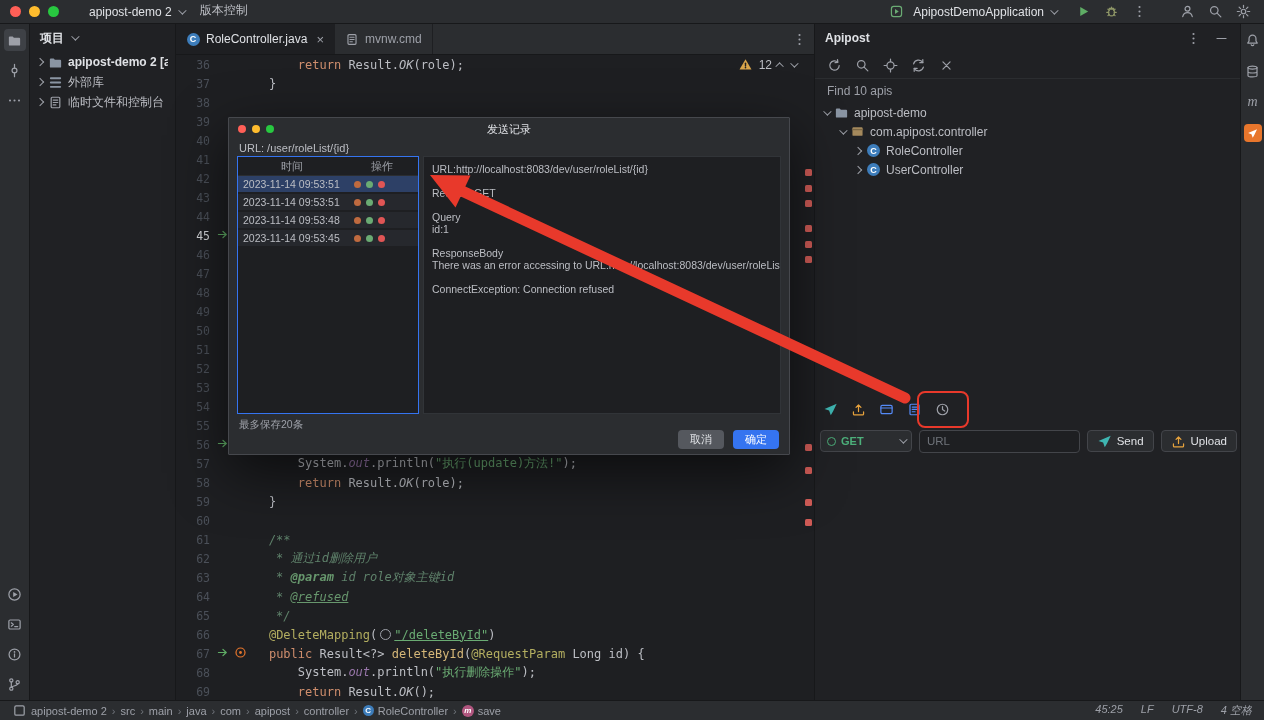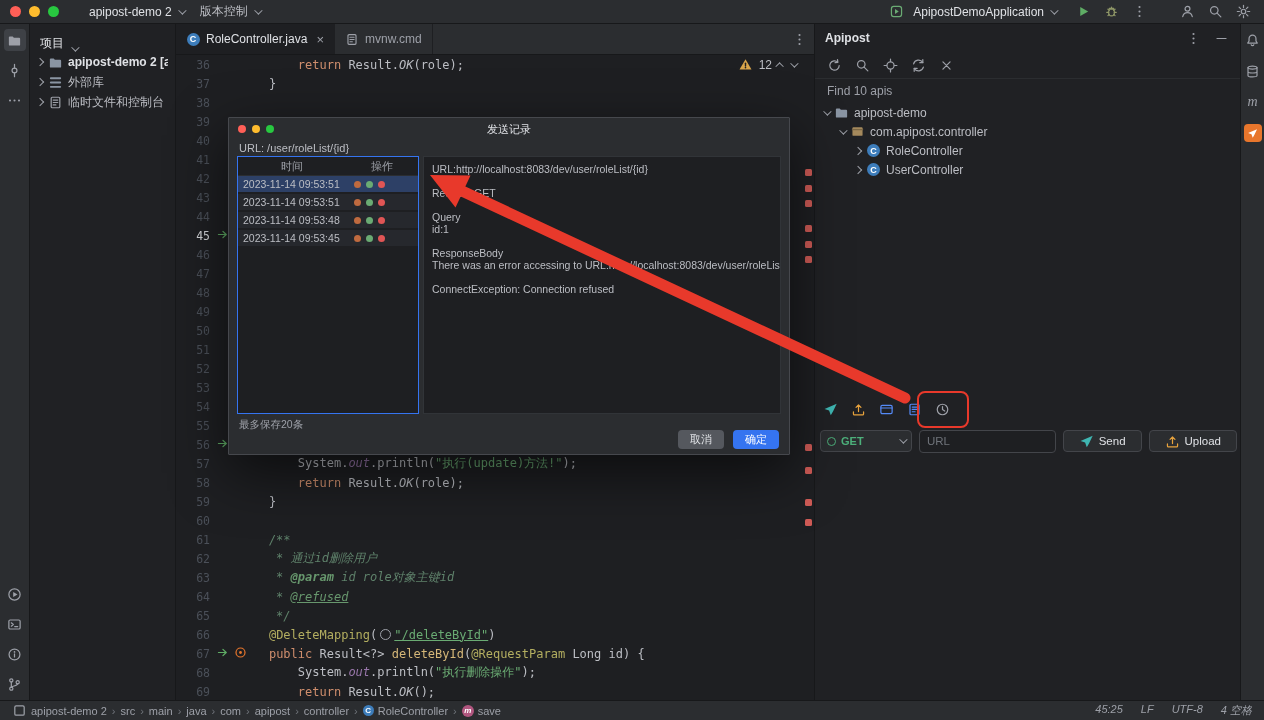--- a/index.html
+++ b/index.html
@@ -3,21 +3,21 @@
 <meta charset="utf-8">
 <style>
   html,body{margin:0;padding:0;background:#000;}
   .app{position:relative;width:1264px;height:720px;background:#1e1f22;font-family:"Liberation Sans",sans-serif;color:#bcbec4;overflow:hidden;font-size:12px;}
   
   .titlebar{position:absolute;top:0;left:0;right:0;height:24px;background:#2b2d30;border-bottom:1px solid #17181a;display:flex;align-items:center;padding:0 10px;box-sizing:border-box;}
   .traffic{display:flex;gap:8px;margin-right:22px;}
   .tl{width:11px;height:11px;border-radius:50%;display:inline-block;}
   .tl.red{background:#ff5f57}.tl.yellow{background:#febc2e}.tl.green{background:#28c840}
   .tb-widget{display:flex;align-items:center;gap:6px;color:#dfe1e5;padding:0 8px;height:20px;border-radius:4px;white-space:nowrap;}
-  .tb-widget.dim{color:#bcbec4;}
+  .tb-widget.dim{color:#bcbec4;flex-direction:column;}
   .tb-right{margin-left:auto;display:flex;align-items:center;gap:8px;}
   .iconrow{display:flex;align-items:center;gap:6px;}
   .icbtn{width:22px;height:22px;display:inline-flex;align-items:center;justify-content:center;border-radius:4px;flex:none;}
   .tb-sep{width:10px;}
   
   .cv{width:5px;height:5px;border-right:1.3px solid #9da0a8;border-bottom:1.3px solid #9da0a8;display:inline-block;flex:none;}
   .cv-d{transform:rotate(45deg) translateY(-2px);}
   .cv-r{transform:rotate(-45deg);}
   .cv-u{transform:rotate(-135deg) translateY(-2px);}
   
@@ -25,21 +25,21 @@
   .lstrip{width:30px;background:#2b2d30;border-right:1px solid #17181a;display:flex;flex-direction:column;align-items:center;padding:5px 0;box-sizing:border-box;flex:none;}
   .strip-top,.strip-bottom{display:flex;flex-direction:column;gap:8px;align-items:center;}
   .strip-bottom{margin-top:auto;}
   .lstrip .strip-top .icbtn:first-child{background:#3e4146;}
   .rstrip{width:24px;background:#2b2d30;border-left:1px solid #17181a;display:flex;flex-direction:column;align-items:center;padding-top:5px;box-sizing:border-box;flex:none;}
   .rstrip .strip-top{gap:9px;}
   .mi{font-family:"Liberation Serif",serif;font-style:italic;color:#9da0a8;font-size:14px;}
   .apipost-logo{width:18px;height:18px;background:#e8762c;border-radius:4px;display:inline-flex;align-items:center;justify-content:center;}
   
   .ppanel{width:145px;background:#202124;border-right:1px solid #17181a;flex:none;overflow:hidden;}
-  .ppanel-head{height:28px;display:flex;align-items:flex-end;gap:7px;padding:0 10px;color:#dfe1e5;font-weight:400;}
+  .ppanel-head{height:28px;display:flex;align-items:center;gap:7px;padding:0 10px;color:#dfe1e5;font-weight:700;}
   .ptree-row{height:20px;display:flex;align-items:center;gap:5px;padding:0 7px;white-space:nowrap;overflow:hidden;}
   .ptree-row .lbl{overflow:hidden;text-overflow:clip;}
   .ptree-row.bold .lbl{color:#dfe1e5;font-weight:700;}
   
   .editor{flex:1;background:#1e1f22;position:relative;min-width:0;}
   .tabbar{height:30px;background:#2b2d30;border-bottom:1px solid #17181a;display:flex;align-items:stretch;}
   .tab{display:inline-flex;align-items:center;gap:6px;padding:0 10px;color:#9da0a8;border-right:1px solid #1e1f22;}
   .tab.active{background:#1e1f22;color:#dfe1e5;}
   .tab .cl-x{color:#9da0a8;font-size:13px;margin-left:3px;}
   .tab-more{position:absolute;top:4px;right:4px;}
@@ -66,21 +66,21 @@
   .rp-find{height:24px;display:flex;align-items:center;padding:0 12px;color:#9da0a8;}
   .rtree-row{height:19px;display:flex;align-items:center;gap:5px;white-space:nowrap;}
   .rp-actions{position:absolute;left:4px;top:374px;display:flex;gap:6px;align-items:center;}
   .rp-request{position:absolute;left:0;right:0;top:405px;height:24px;display:flex;align-items:center;gap:7px;padding:0 3px 0 5px;box-sizing:border-box;}
   .method-select{width:92px;height:22px;border:1px solid #43454a;border-radius:4px;display:flex;align-items:center;gap:5px;padding:0 6px;background:#2b2d30;box-sizing:border-box;flex:none;}
   .get-label{color:#4db07b;font-weight:700;font-size:11px;}
   .method-select .cv{margin-left:auto;}
   .getdot{width:9px;height:9px;border:1.5px solid #4db07b;border-radius:50%;box-sizing:border-box;flex:none;}
   .url-input{flex:1;height:23px;border:1px solid #43454a;border-radius:4px;background:#1e1f22;color:#bcbec4;padding:0 7px;font-size:11.5px;font-family:inherit;box-sizing:border-box;min-width:0;}
   .url-input::placeholder{color:#6f737a;}
-  .rp-btn{height:22px;border:1px solid #43454a;border-radius:4px;background:#2b2d30;display:inline-flex;align-items:center;gap:5px;padding:0 15px;color:#dfe1e5;font-size:11.5px;flex:none;box-sizing:border-box;}
+  .rp-btn{height:22px;border:1px solid #43454a;border-radius:4px;background:#2b2d30;display:inline-flex;align-items:center;gap:5px;padding:0 9px;color:#dfe1e5;font-size:11.5px;flex:none;box-sizing:border-box;}
   .cicn{width:13px;height:13px;border-radius:50%;background:#3d7dbb;color:#fff;font-size:9px;font-weight:700;display:inline-flex;align-items:center;justify-content:center;font-family:"Liberation Sans",sans-serif;flex:none;font-style:normal;}
   .micn{width:12px;height:12px;border-radius:50%;background:#b0567f;color:#fff;font-size:8px;font-weight:700;font-style:italic;display:inline-flex;align-items:center;justify-content:center;flex:none;}
   
   .statusbar{position:absolute;left:0;right:0;bottom:0;height:20px;background:#2b2d30;border-top:1px solid #17181a;display:flex;align-items:center;font-size:11px;color:#9da0a8;padding:0 12px;box-sizing:border-box;}
   #crumbs{display:flex;align-items:center;gap:5px;white-space:nowrap;overflow:hidden;}
   .crumb{display:inline-flex;align-items:center;gap:4px;}
   .crumb-sep{color:#6f737a;}
   .crumb .cicn{width:11px;height:11px;font-size:8px;}
   .sb-right{margin-left:auto;display:flex;gap:18px;font-style:italic;}
   

